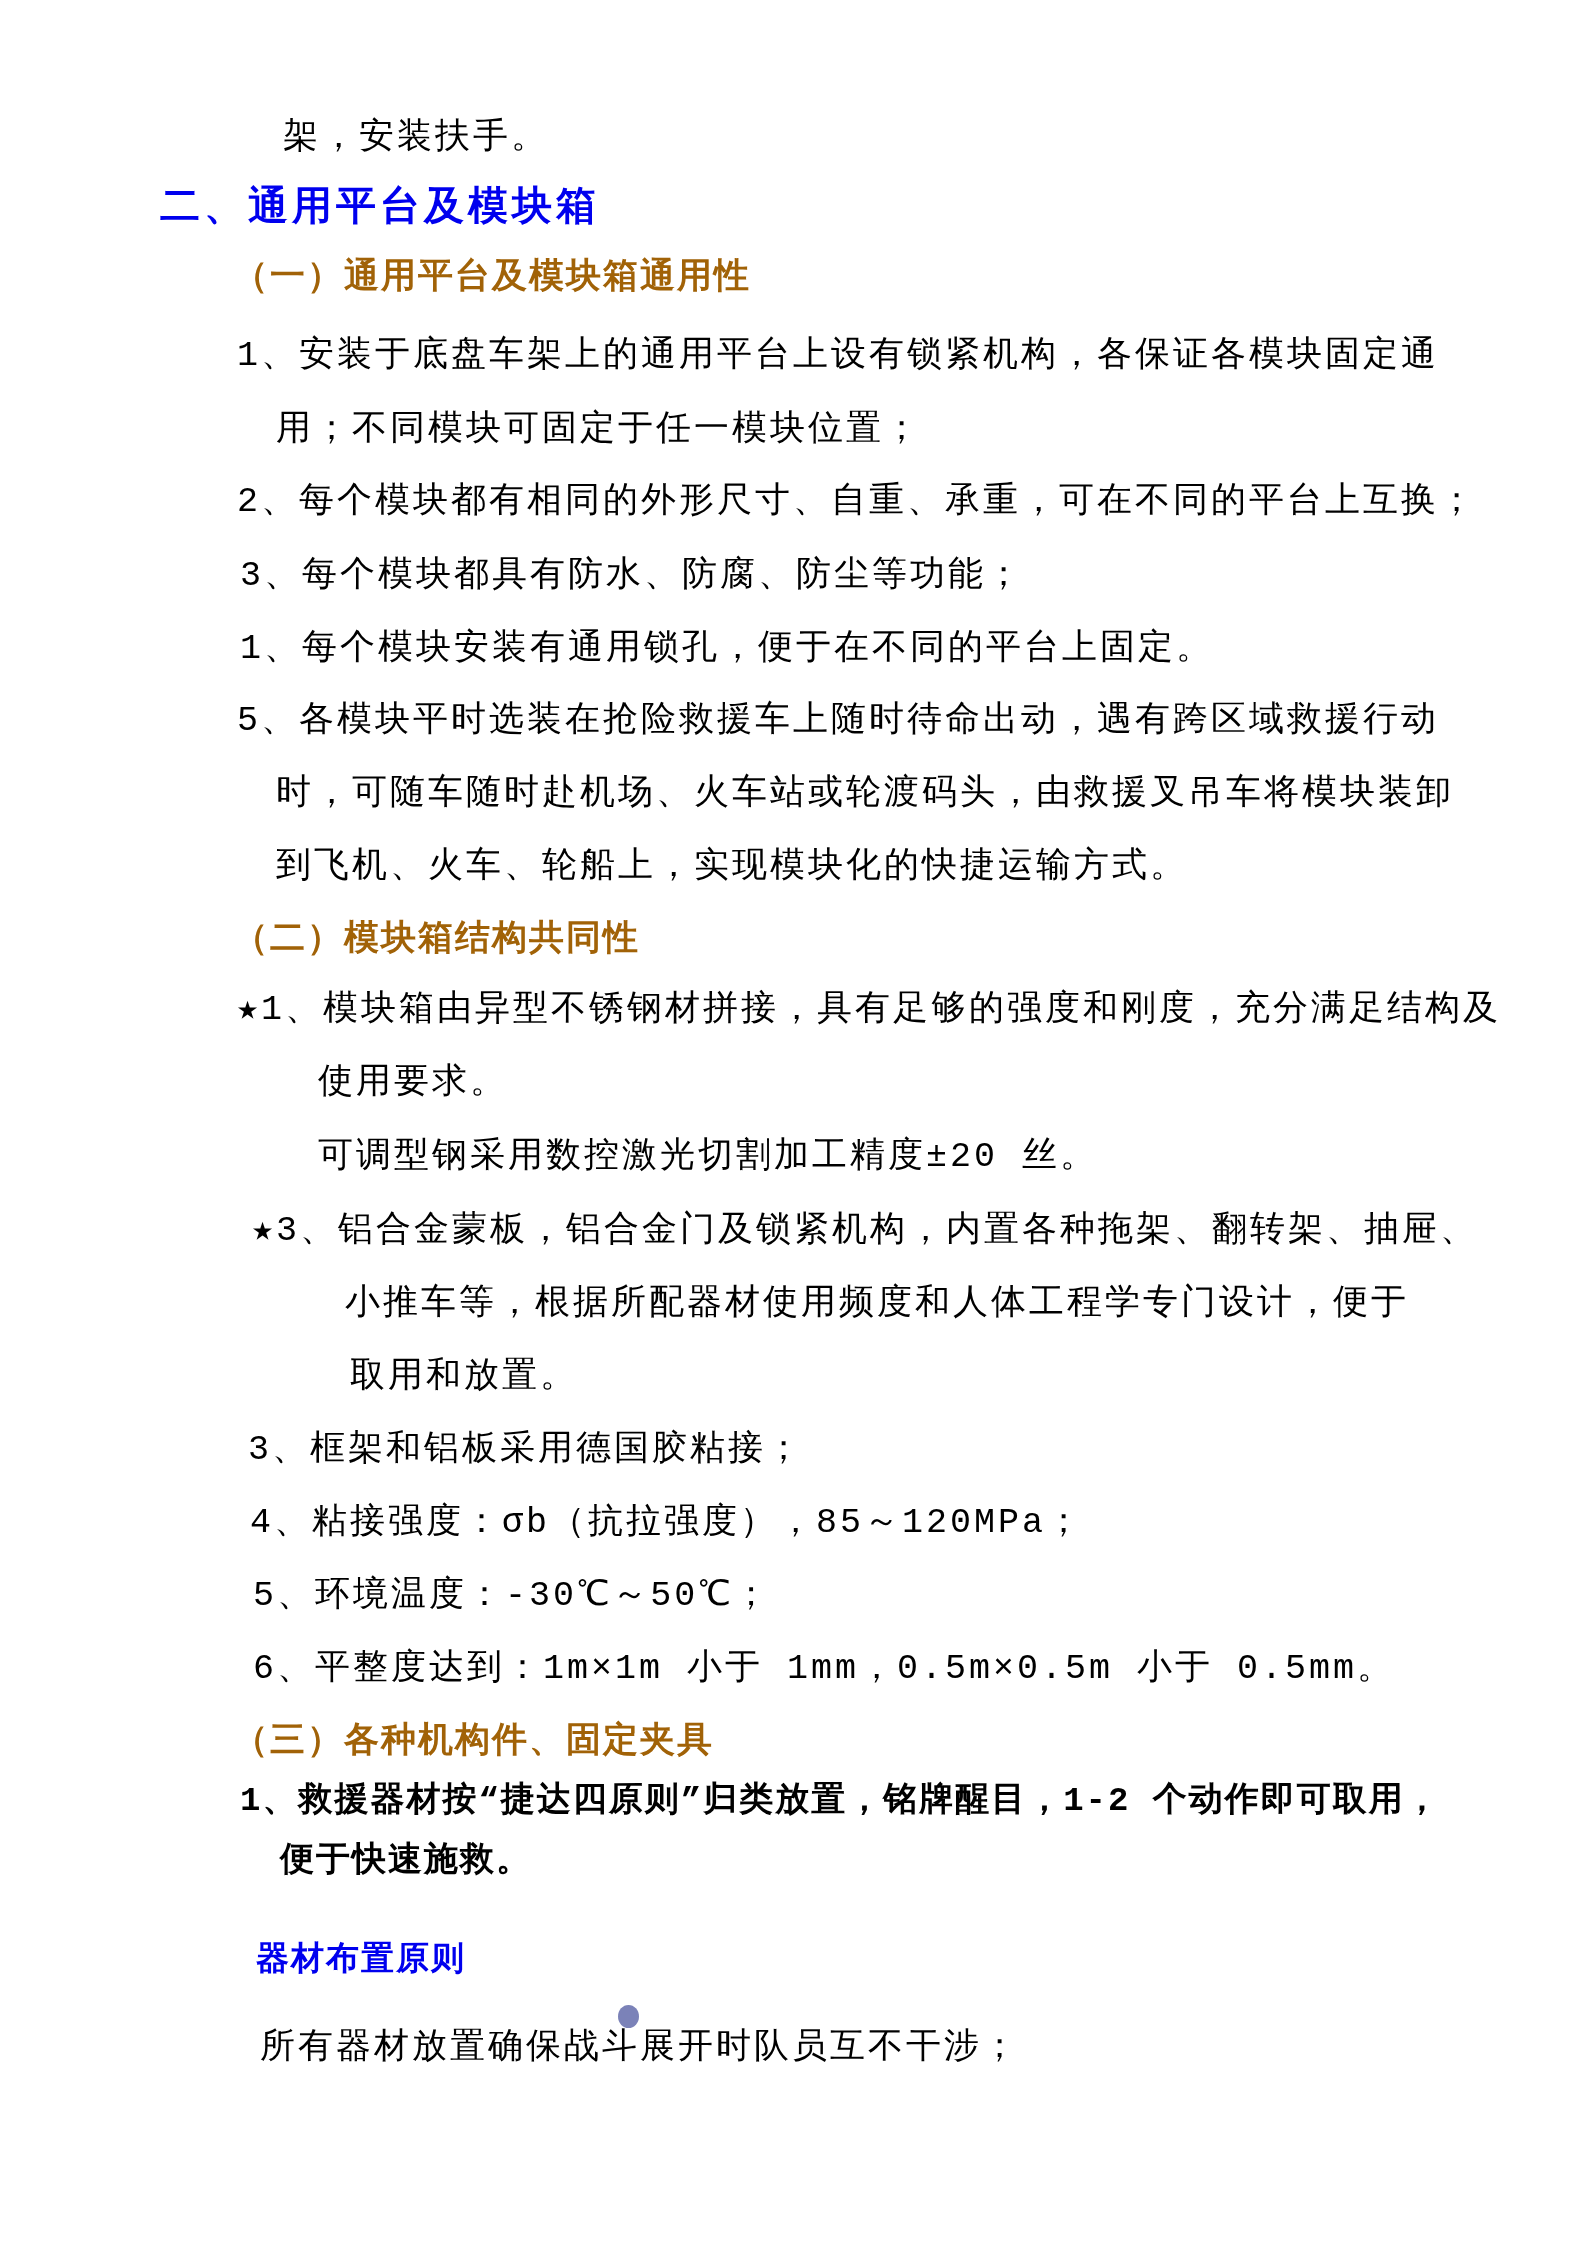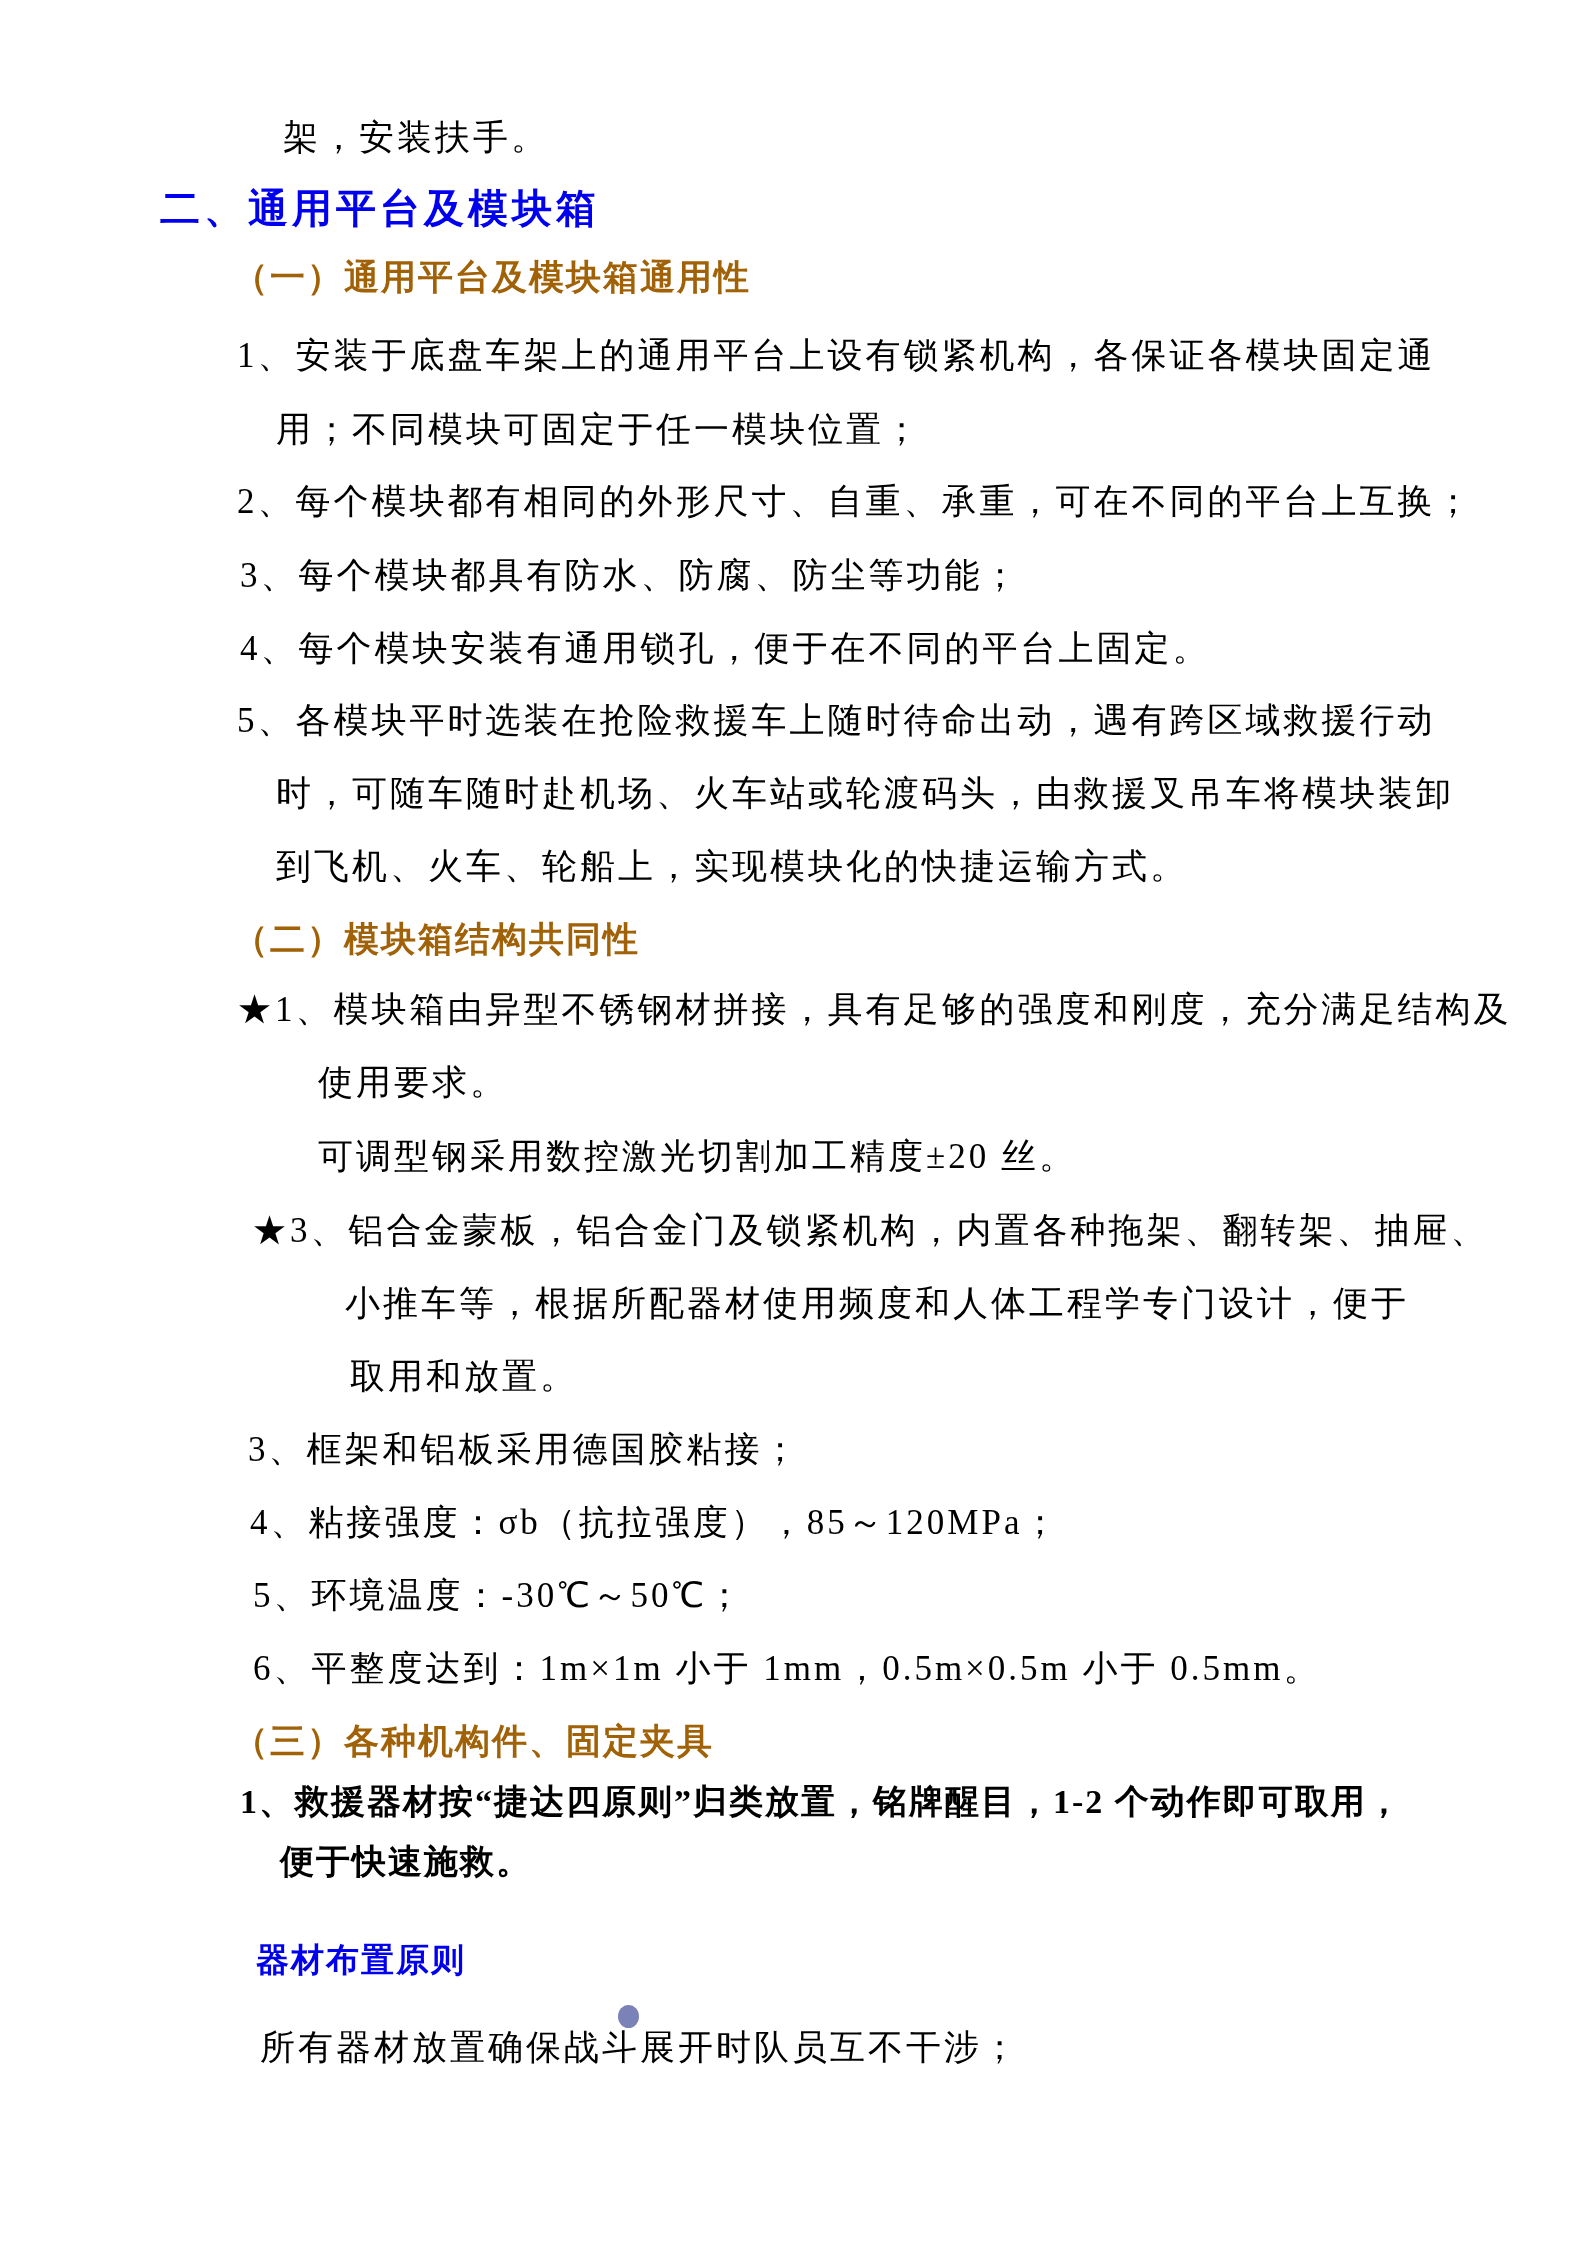--- a/index.html
+++ b/index.html
@@ -2,21 +2,21 @@
 <html><head>
 <meta charset="utf-8">
 <style>
   html, body { margin: 0; padding: 0; background: #ffffff; }
   .page {
     position: relative;
     width: 1587px;
     height: 2245px;
     background: #ffffff;
     overflow: hidden;
-    font-family: Liberation Serif, serif;
+    font-family: Liberation Mono, monospace;
   }
   .ln {
     position: absolute;
     margin: 0;
     white-space: nowrap;
     color: #000000;
     font-size: 35px;
     letter-spacing: 3px;
     line-height: 1.15;
   }
@@ -66,21 +66,21 @@
   <p class="ln" style="left:283px;  top:118px">架，安装扶手。</p>
 
   <p class="ln h1" style="left:160px;  top:186px">二、通用平台及模块箱</p>
 
   <p class="ln h2" style="left:233px;  top:258px">（一）通用平台及模块箱通用性</p>
 
   <p class="ln" style="left:237px;  top:336px">1、安装于底盘车架上的通用平台上设有锁紧机构，各保证各模块固定通</p>
   <p class="ln" style="left:276px;  top:410px">用；不同模块可固定于任一模块位置；</p>
   <p class="ln" style="left:237px;  top:482px">2、每个模块都有相同的外形尺寸、自重、承重，可在不同的平台上互换；</p>
   <p class="ln" style="left:240px;  top:556px">3、每个模块都具有防水、防腐、防尘等功能；</p>
-  <p class="ln" style="left:240px;  top:629px">4、每个模块安装有通用锁孔，便于在不同的平台上固定。</p>
+  <p class="ln" style="left:240px;  top:629px">1、每个模块安装有通用锁孔，便于在不同的平台上固定。</p>
   <p class="ln" style="left:237px;  top:701px">5、各模块平时选装在抢险救援车上随时待命出动，遇有跨区域救援行动</p>
   <p class="ln" style="left:276px;  top:847px">到飞机、火车、轮船上，实现模块化的快捷运输方式。</p>
   <p class="ln" style="left:276px;  top:774px">时，可随车随时赴机场、火车站或轮渡码头，由救援叉吊车将模块装卸</p>
 
   <p class="ln h2" style="left:233px;  top:920px">（二）模块箱结构共同性</p>
 
   <p class="ln" style="left:237px;  top:990px">★1、模块箱由异型不锈钢材拼接，具有足够的强度和刚度，充分满足结构及</p>
   <p class="ln" style="left:318px;  top:1063px">使用要求。</p>
   <p class="ln" style="left:318px;  top:1137px">可调型钢采用数控激光切割加工精度±20 丝。</p>
   <p class="ln" style="left:252px;  top:1211px">★3、铝合金蒙板，铝合金门及锁紧机构，内置各种拖架、翻转架、抽屉、</p>

